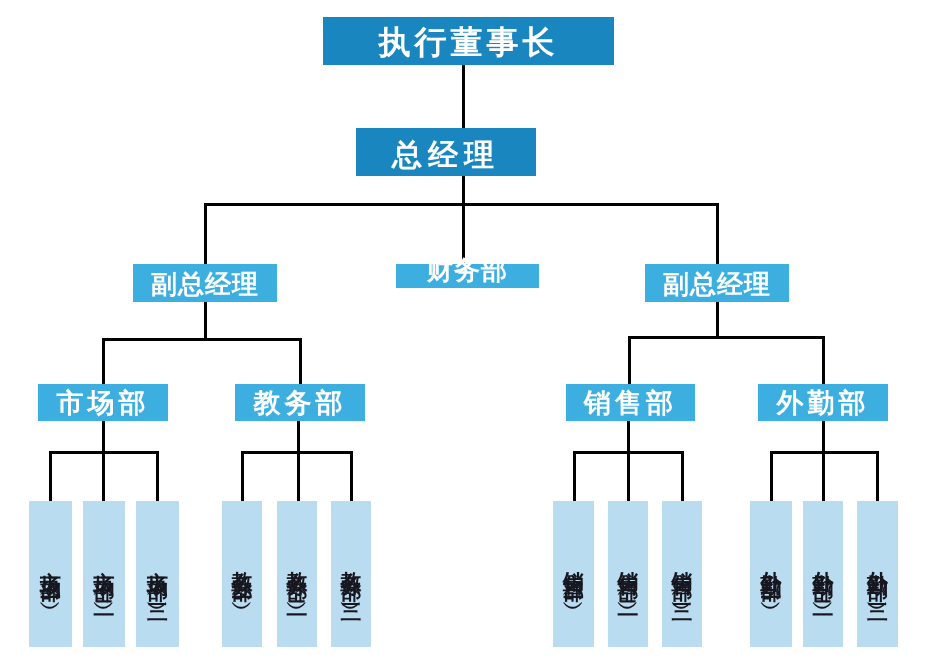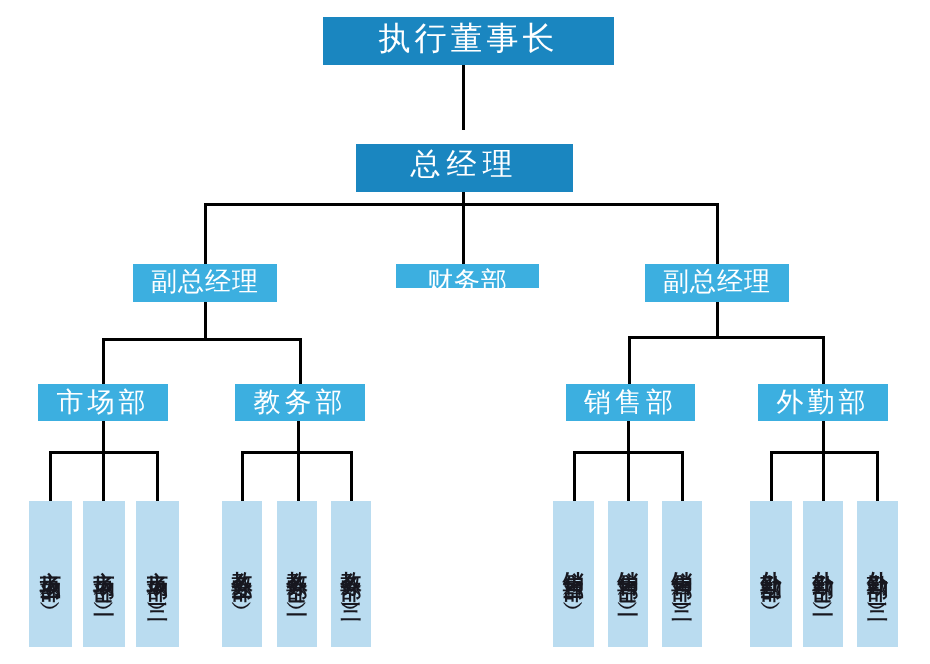--- a/index.html
+++ b/index.html
@@ -15,23 +15,23 @@
     font-family: "DejaVu Sans", "Liberation Sans", sans-serif;
     overflow: hidden;
   }
   .line {
     position: absolute;
     background: var(--line-color, #000);
   }
   .node {
     position: absolute;
     display: flex;
-    align-items: flex-start;
+    align-items: flex-end;
     justify-content: center;
-    font-weight: normal;
+    font-weight: bold;
     color: var(--node-text, #fff);
     text-align: center;
     box-sizing: border-box;
     white-space: nowrap;
   }
   .lv1 {
     background: var(--level-dark-bg, #1a86c0);
     font-size: 32px;
     letter-spacing: 4px;
   }
@@ -104,21 +104,21 @@
 
   <div class="line" style="left:822px;top:420px;width:3px;height:81px"></div>
   <div class="line" style="left:770px;top:451px;width:109px;height:3px"></div>
   <div class="line" style="left:770px;top:451px;width:3px;height:50px"></div>
   <div class="line" style="left:876px;top:451px;width:3px;height:50px"></div>
 
   <div class="node lv1" style="left:323px;top:17px;width:291px;height:48px">
     <span>执行董事长</span>
   </div>
 
-  <div class="node lv2" style="left:356px;top:144px;width:217px;height:48px">
+  <div class="node lv2" style="left:356px;top:128px;width:180px;height:48px">
     <span>总经理</span>
   </div>
 
   <div class="node lv3" style="left:133px;top:264px;width:144px;height:38px">
     <span>副总经理</span>
   </div>
   <div class="node lv3" style="left:396px;top:264px;width:143px;height:24px">
     <span>财务部</span>
   </div>
   <div class="node lv3" style="left:645px;top:264px;width:144px;height:38px">

